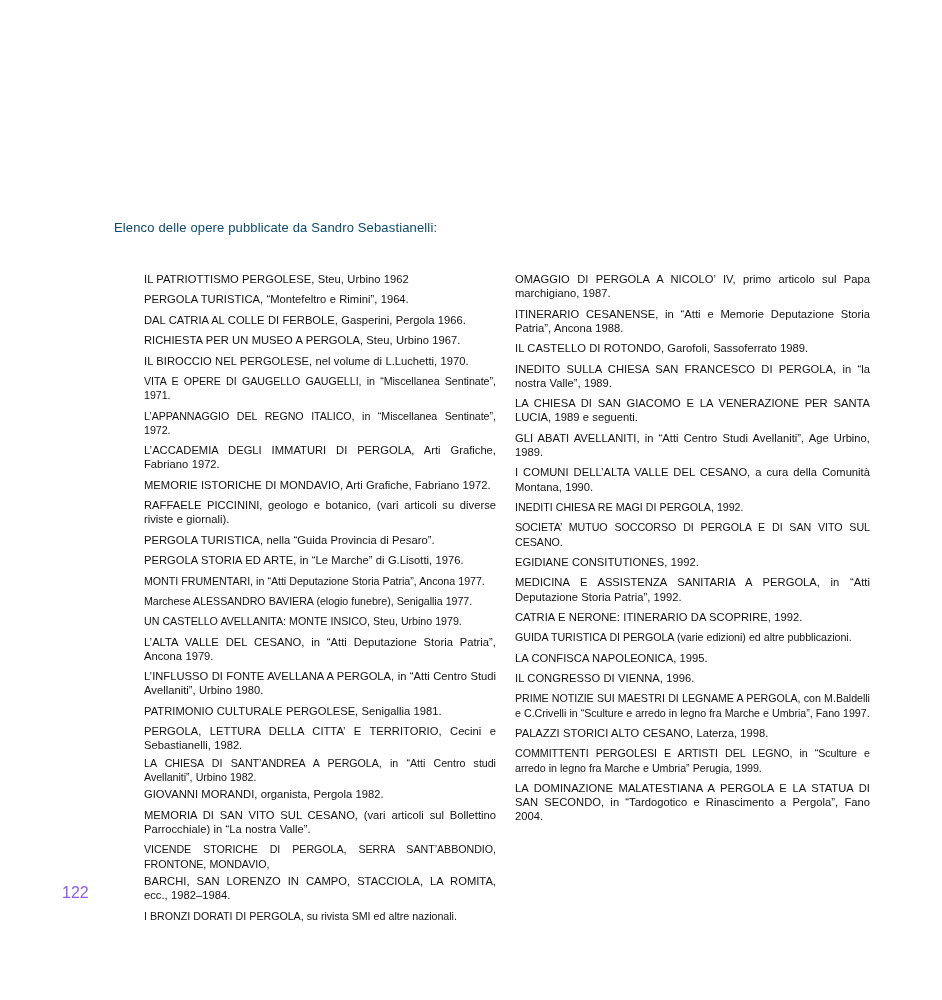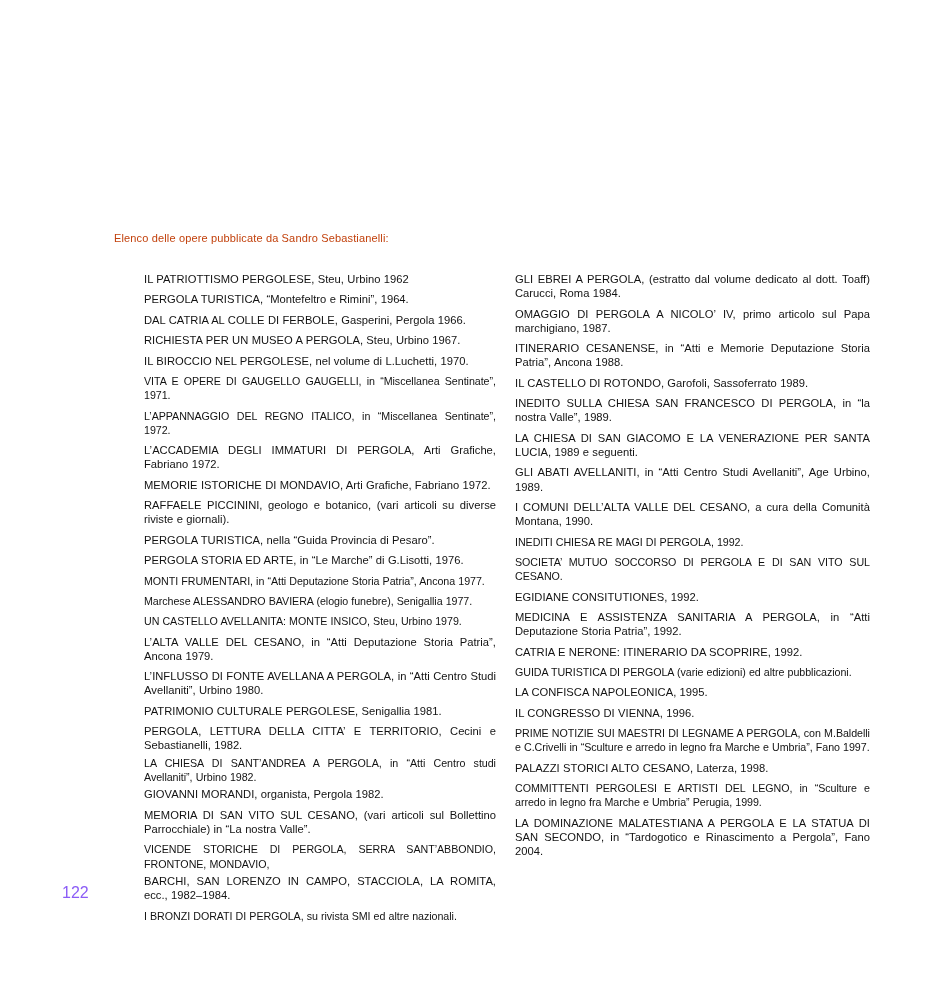--- a/index.html
+++ b/index.html
@@ -15,25 +15,25 @@
     overflow: hidden;
     font-family: "Liberation Sans", sans-serif;
     color: #111111;
     -webkit-font-smoothing: antialiased;
   }
 
   
   .doc-title {
     position: absolute;
     left: 114px;
-    top: 232px;
-    font-size: 11px;
+    top: 220px;
+    font-size: 13px;
     font-weight: 400;
     letter-spacing: 0.15px;
-    color: #c2410c;
+    color: #0c4a6e;
     white-space: nowrap;
   }
 
   
   .folio {
     position: absolute;
     left: 62px;
     top: 884px;
     font-size: 16px;
     color: #8b5cf6;
@@ -105,21 +105,20 @@
         <p class="entry">PATRIMONIO CULTURALE PERGOLESE, Senigallia 1981.</p>
         <p class="entry snug">PERGOLA, LETTURA DELLA CITTA’ E TERRITORIO, Cecini e Sebastianelli, 1982.</p>
         <p class="entry tight snug">LA CHIESA DI SANT’ANDREA A PERGOLA, in “Atti Centro studi Avellaniti”, Urbino 1982.</p>
         <p class="entry">GIOVANNI MORANDI, organista, Pergola 1982.</p>
         <p class="entry">MEMORIA DI SAN VITO SUL CESANO, (vari articoli sul Bollettino Parrocchiale) in “La nostra Valle”.</p>
         <p class="entry tight snug">VICENDE STORICHE DI PERGOLA, SERRA SANT’ABBONDIO, FRONTONE, MONDAVIO,</p>
         <p class="entry">BARCHI, SAN LORENZO IN CAMPO, STACCIOLA, LA ROMITA, ecc., 1982–1984.</p>
         <p class="entry tight">I BRONZI DORATI DI PERGOLA, su rivista SMI ed altre nazionali.</p>
       </div>
     <div class="col col-right">
-        <p class="entry">GLI EBREI A PERGOLA, (estratto dal volume dedicato al dott. Toaff) Carucci, Roma 1984.</p>
         <p class="entry">OMAGGIO DI PERGOLA A NICOLO’ IV, primo articolo sul Papa marchigiano, 1987.</p>
         <p class="entry">ITINERARIO CESANENSE, in “Atti e Memorie Deputazione Storia Patria”, Ancona 1988.</p>
         <p class="entry">IL CASTELLO DI ROTONDO, Garofoli, Sassoferrato 1989.</p>
         <p class="entry">INEDITO SULLA CHIESA SAN FRANCESCO DI PERGOLA, in “la nostra Valle”, 1989.</p>
         <p class="entry">LA CHIESA DI SAN GIACOMO E LA VENERAZIONE PER SANTA LUCIA, 1989 e seguenti.</p>
         <p class="entry">GLI ABATI AVELLANITI, in “Atti Centro Studi Avellaniti”, Age Urbino, 1989.</p>
         <p class="entry">I COMUNI DELL’ALTA VALLE DEL CESANO, a cura della Comunità Montana, 1990.</p>
         <p class="entry tight">INEDITI CHIESA RE MAGI DI PERGOLA, 1992.</p>
         <p class="entry tight">SOCIETA’ MUTUO SOCCORSO DI PERGOLA E DI SAN VITO SUL CESANO.</p>
         <p class="entry">EGIDIANE CONSITUTIONES, 1992.</p>

